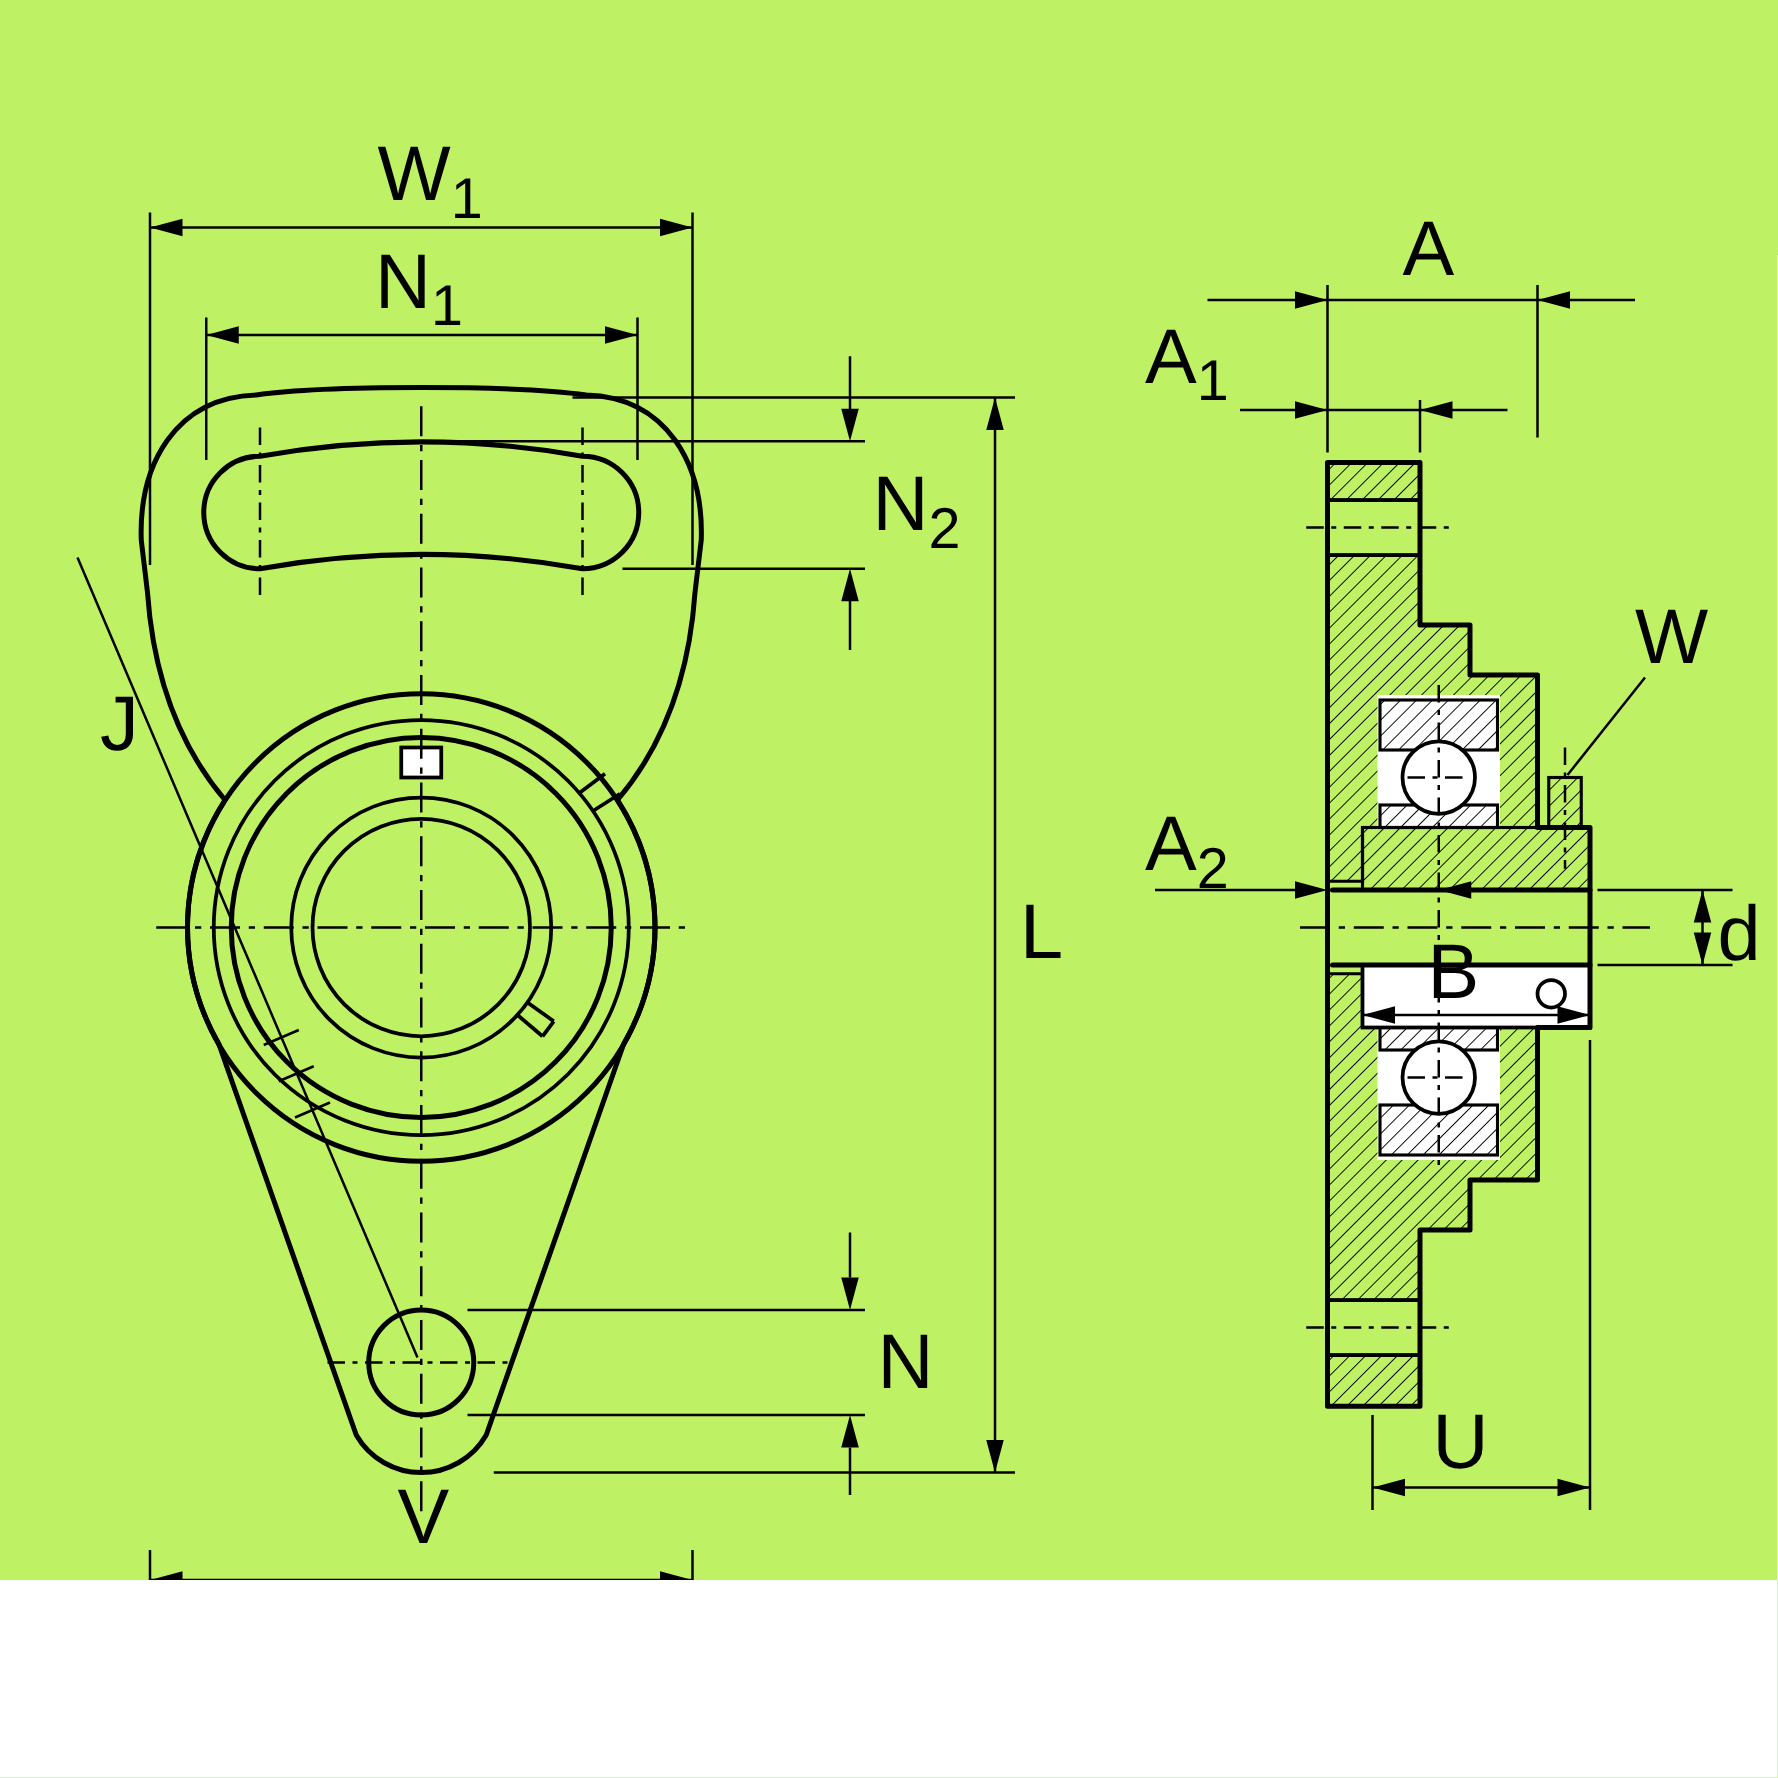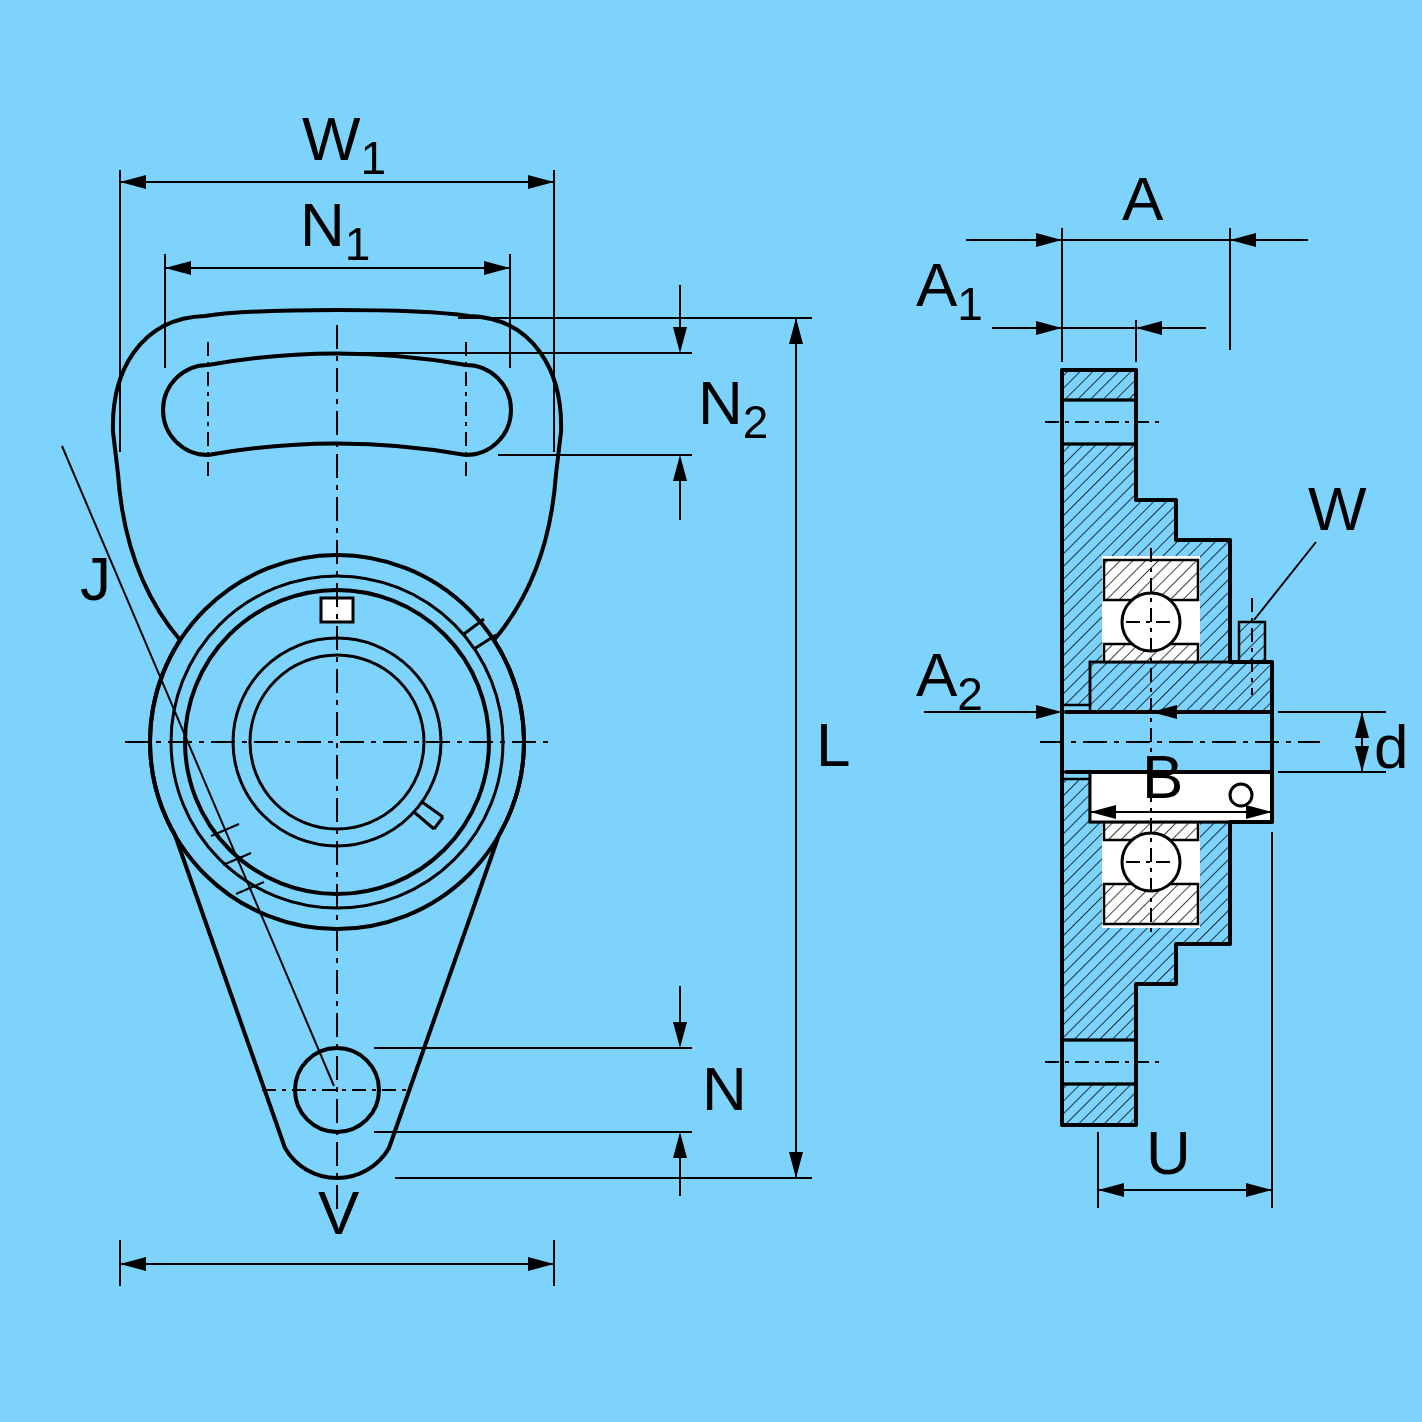--- a/index.html
+++ b/index.html
@@ -1,16 +1,16 @@
 <!DOCTYPE html>
 <html><head>
 <meta charset="utf-8">
 <style>
   html,body{margin:0;padding:0;background:#ffffff;}
-  .stage{position:relative;width:1422px;height:1422px;background:#7dd3fc;overflow:hidden;
+  .stage{position:relative;width:1422px;height:1264px;background:#bef264;overflow:hidden;
          font-family:"Liberation Sans",sans-serif;text-align:right;}
   svg{position:absolute;left:0;top:0;}
   text{font-family:"Liberation Sans",sans-serif;fill:#000;}
   .lbl{font-size:62px;}
   .sub{font-size:46px;}
   .thick{stroke:#000;stroke-width:4;fill:none;stroke-linejoin:round;stroke-linecap:round;}
   .med{stroke:#000;stroke-width:3;fill:none;stroke-linejoin:round;}
   .thin{stroke:#000;stroke-width:2;fill:none;}
   .cl{stroke:#000;stroke-width:2;fill:none;stroke-dasharray:24 7 5 7;}
   .clshort{stroke:#000;stroke-width:2;fill:none;stroke-dasharray:14 6 4 6;}

